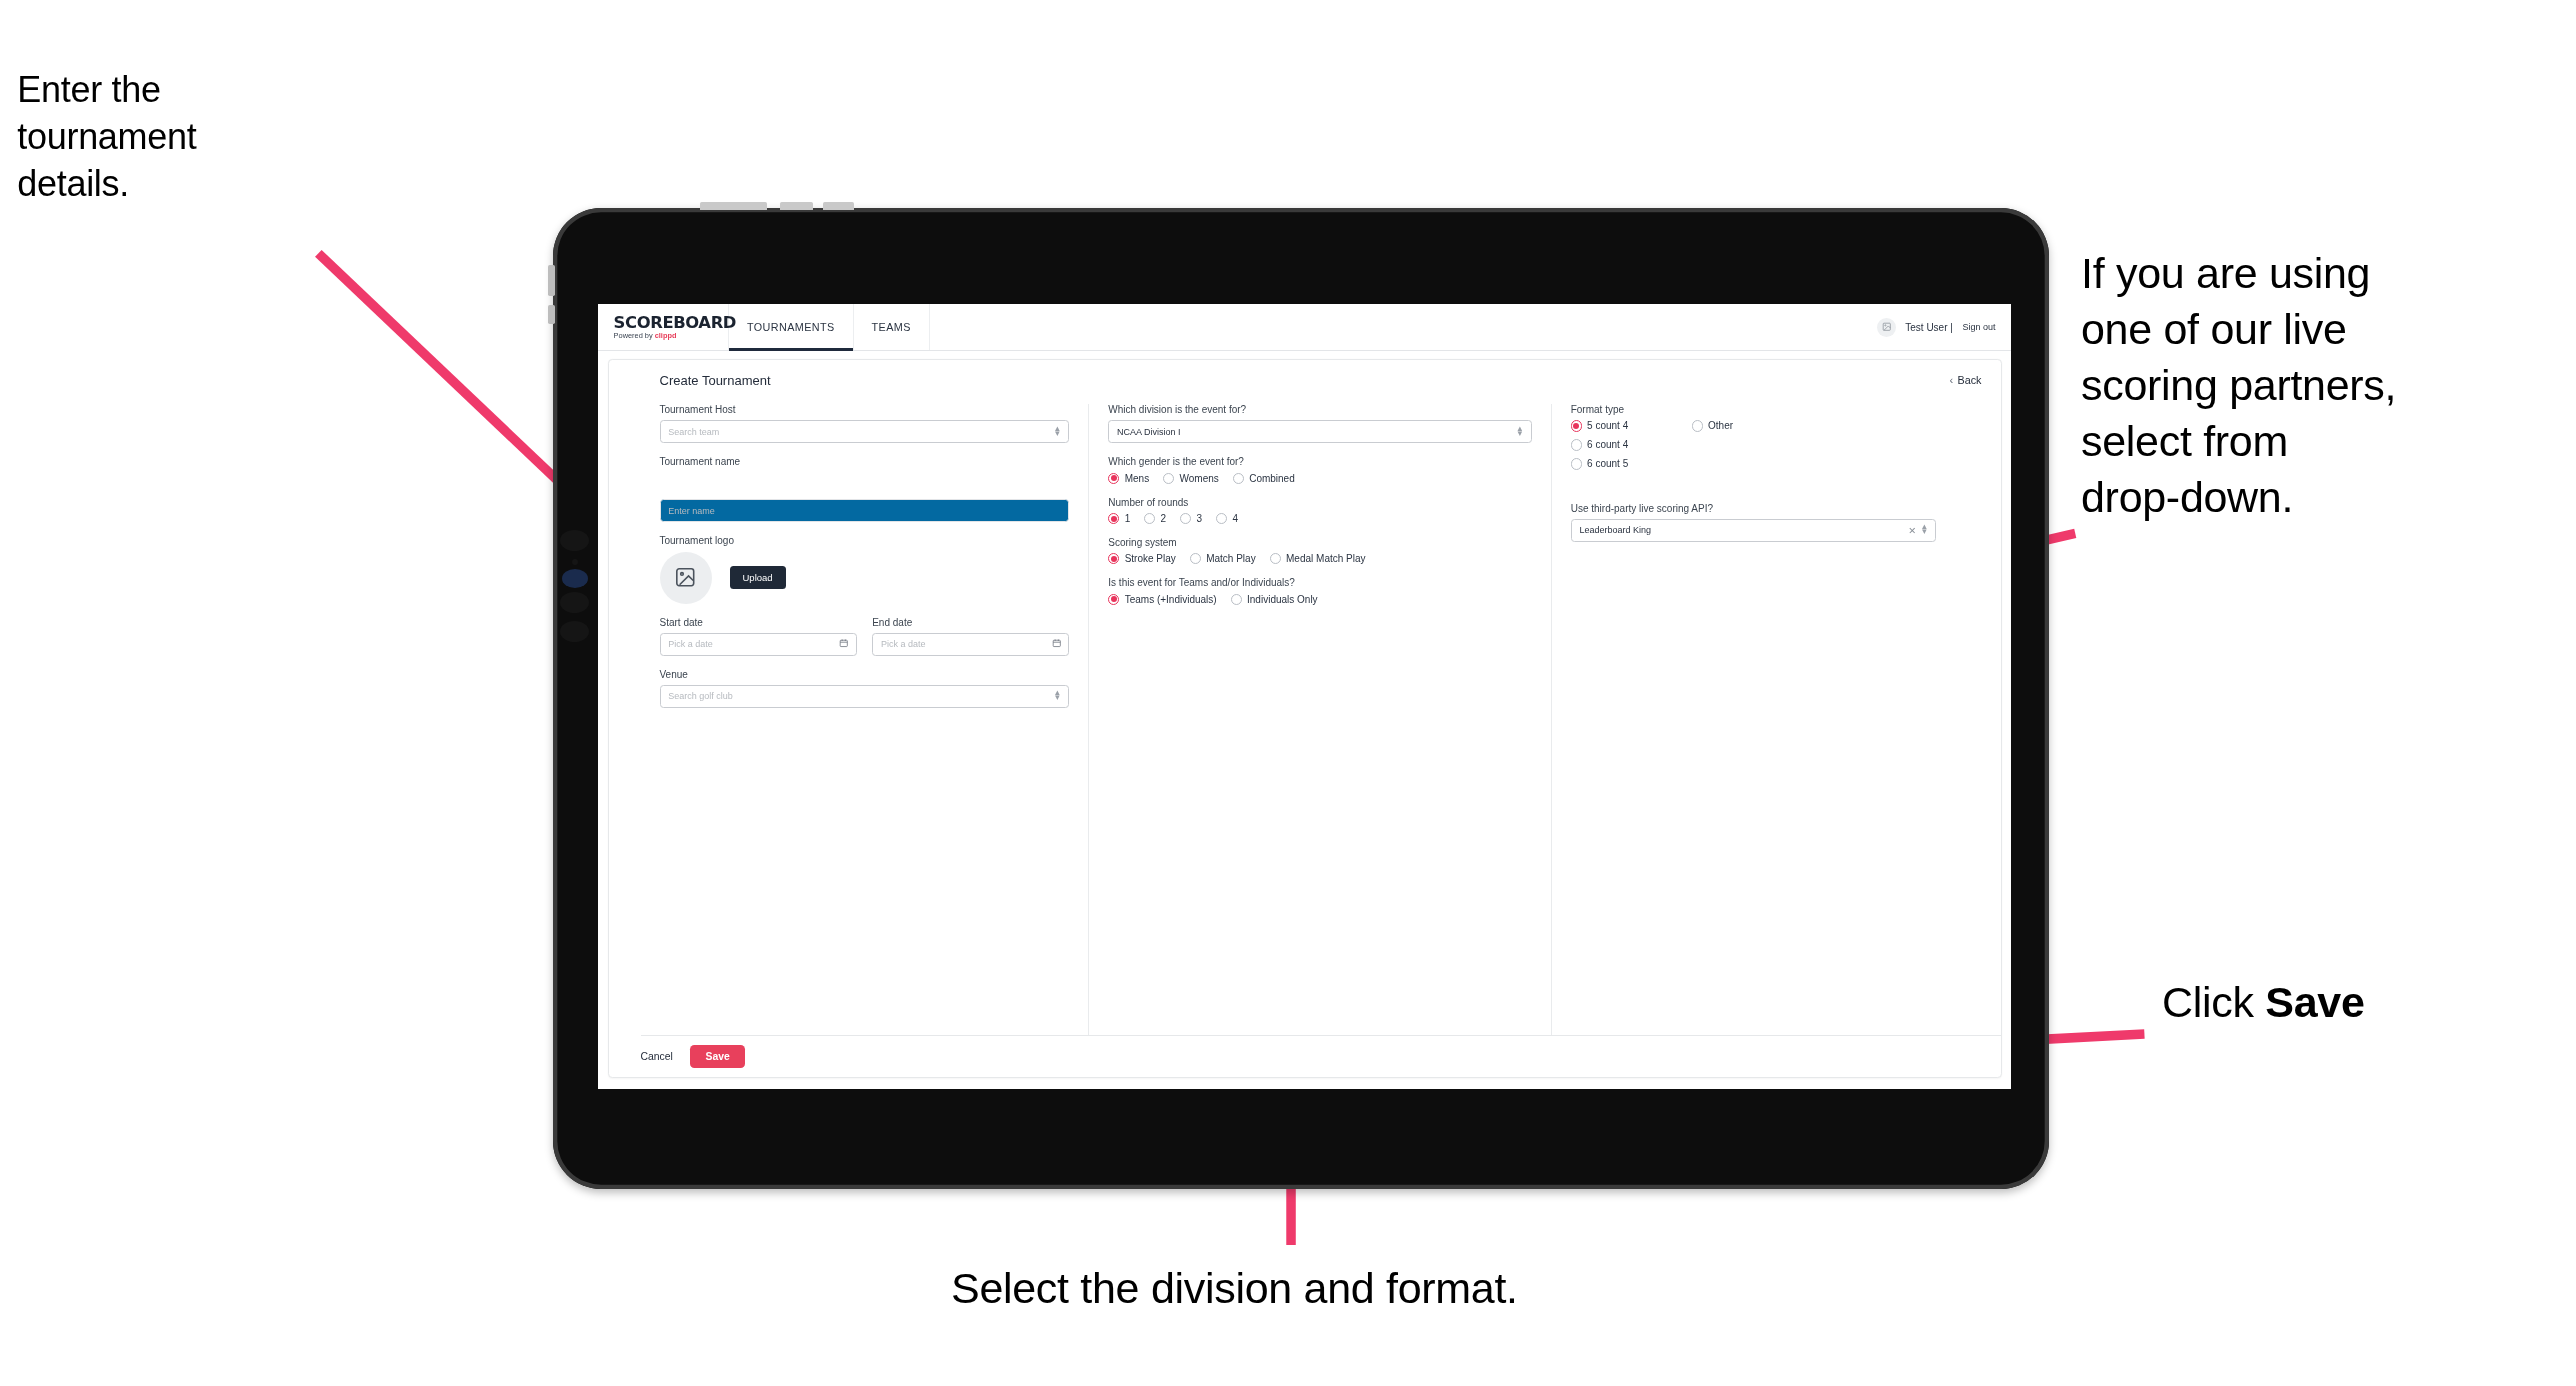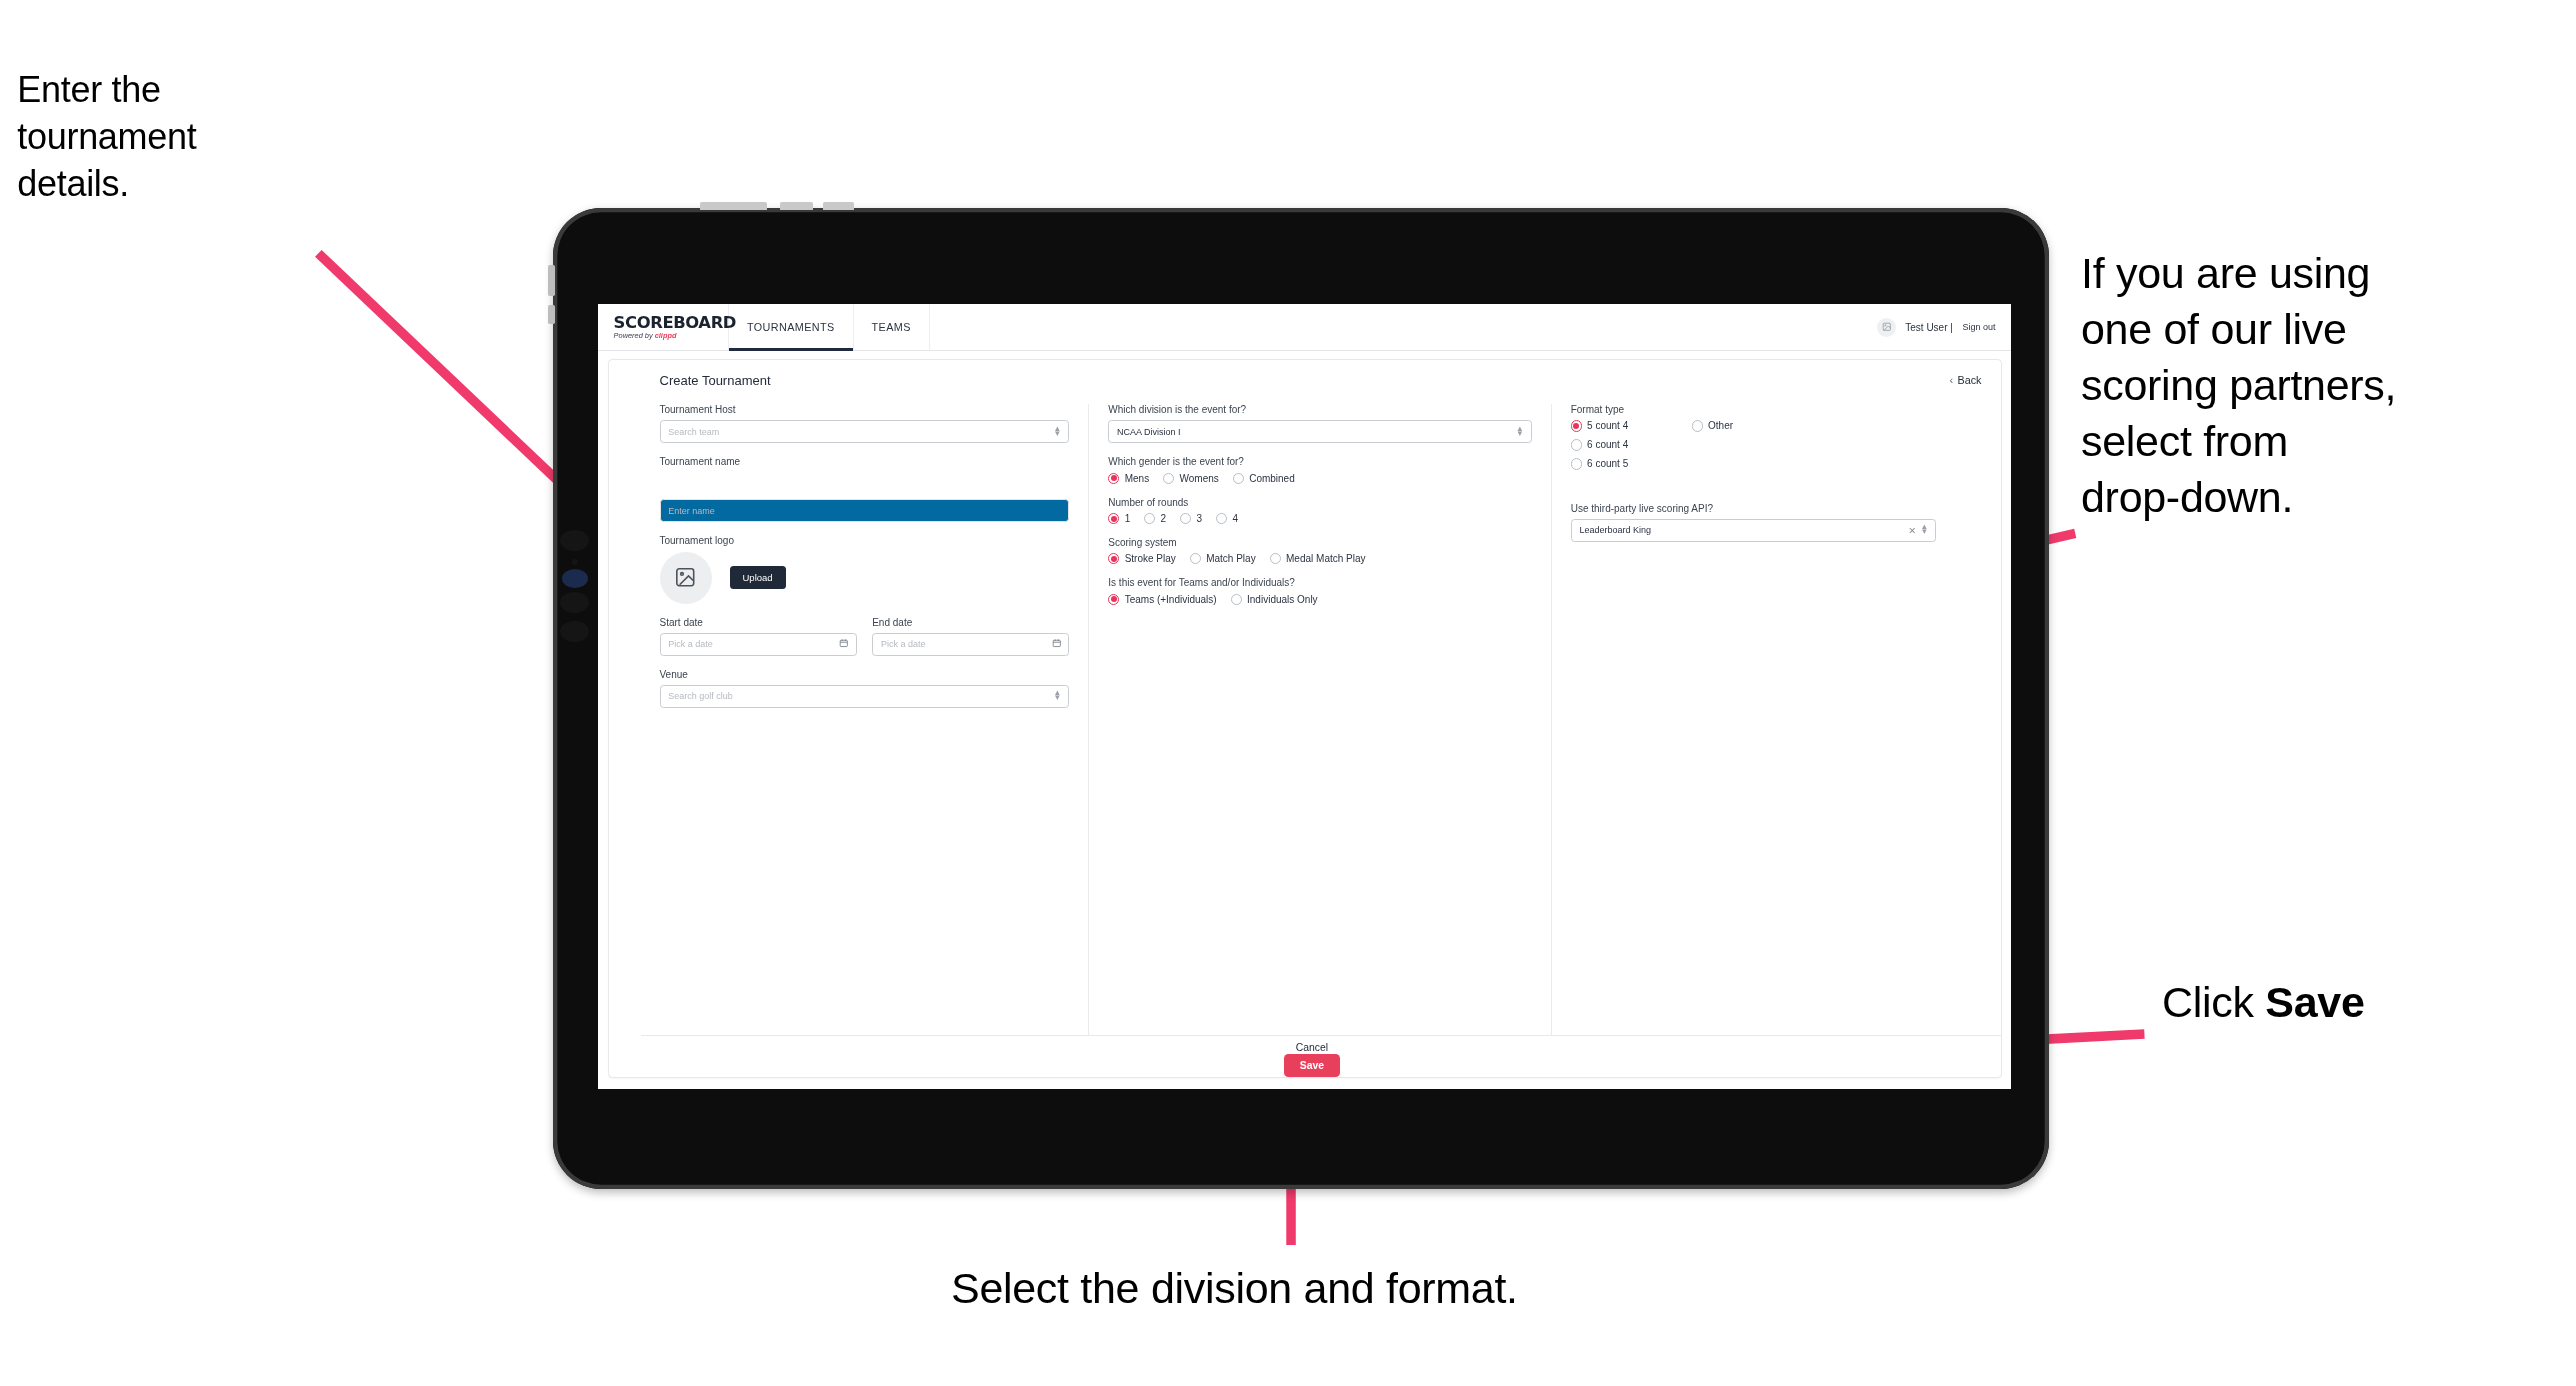--- a/index.html
+++ b/index.html
@@ -69,21 +69,21 @@
     display: flex; flex-direction: column; justify-content: center;
     padding: 0 14px 0 15.6px; width: 131px;
     border-right: 0.9px solid #eceef0;
   }
   #brand .wordmark {
     font-family: "DejaVu Sans", sans-serif;
     font-weight: 700; font-size: 16.4px; letter-spacing: -0.4px;
     color: #1b2330; line-height: 1;
   }
   #brand .powered {
-    font-size: 7.4px; color: #3a4350; margin-top: 0; line-height: 1; font-style: italic;
+    font-size: 7.4px; color: #3a4350; margin-top: 0; line-height: 1;
   }
   #brand .powered .clippd { color: #e8405c; font-weight: 700; }
 
   .navtab {
     display: flex; align-items: center; padding: 0 18px;
     font-size: 10.8px; letter-spacing: 0.4px; color: #2b3442;
     border-right: 0.9px solid #eceef0;
     position: relative; cursor: pointer;
   }
   .navtab.active::after {
@@ -192,21 +192,21 @@
   .radio-label { font-size: 10px; color: #2b3442; }
 
   .fmt-grid { display: flex; }
   .fmt-col { display: flex; flex-direction: column; gap: 7.8px; }
   .fmt-col.left { width: 121px; }
 
   
   #cardfoot {
     border-top: 0.9px solid #e6e8ea;
     height: 42px; display: flex; align-items: center;
-    justify-content: flex-end; gap: 1px; padding-right: 17.3px; flex-direction: column;
+    justify-content: flex-start; gap: 17px; padding-right: 17.3px;
   }
   #cancelbtn { font-size: 10.4px; color: #242c3a; cursor: pointer; }
   #savebtn {
     background: #e8405c; color: #fff; font-size: 10.4px; font-weight: 600;
     padding: 6px 15.6px; border-radius: 4.3px; cursor: pointer;
   }
 </style>
 </head>
 <body>
 

